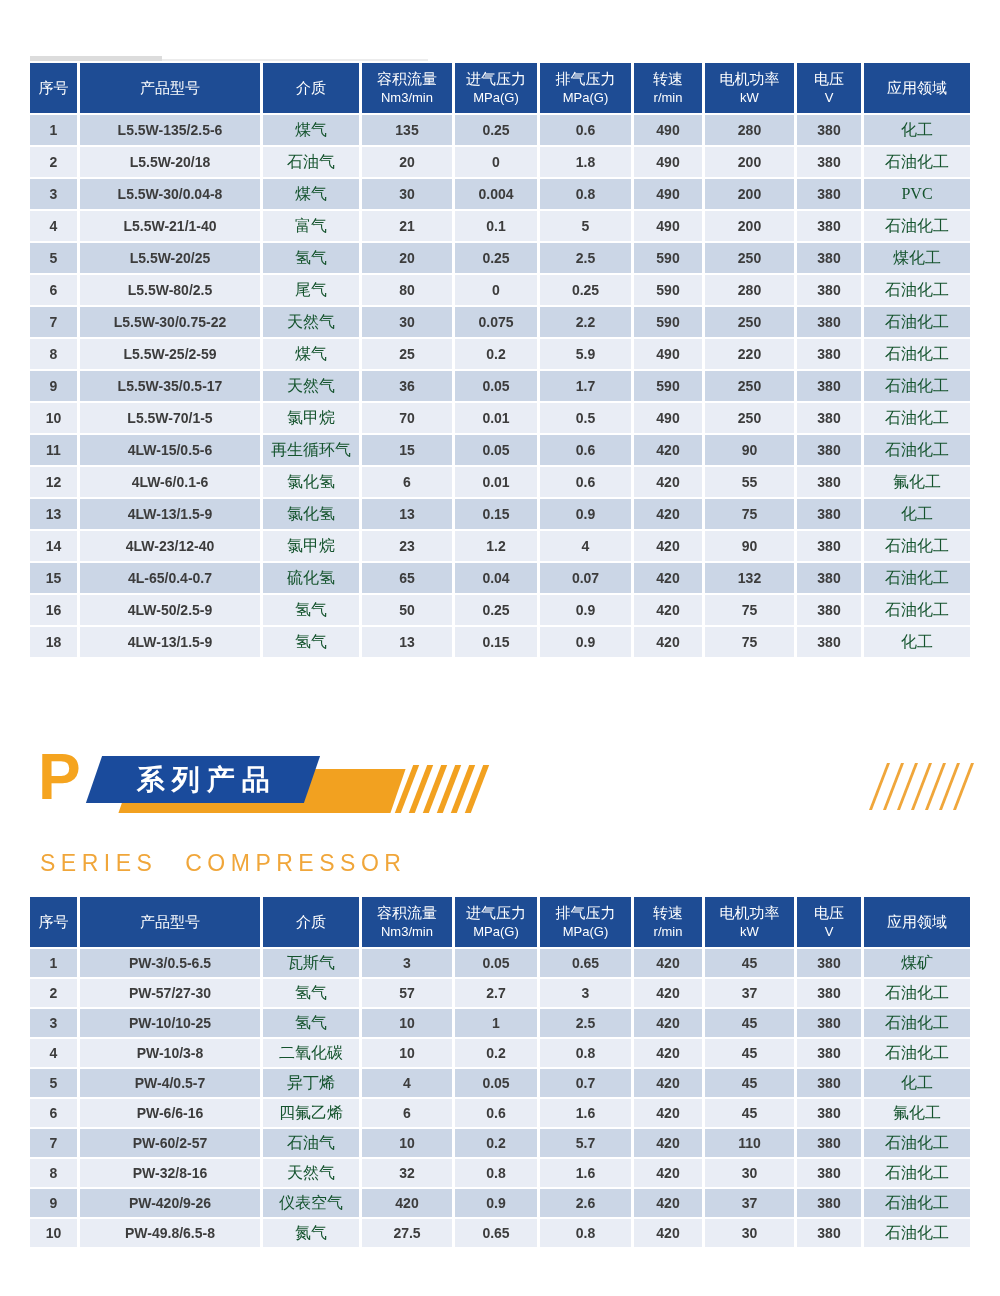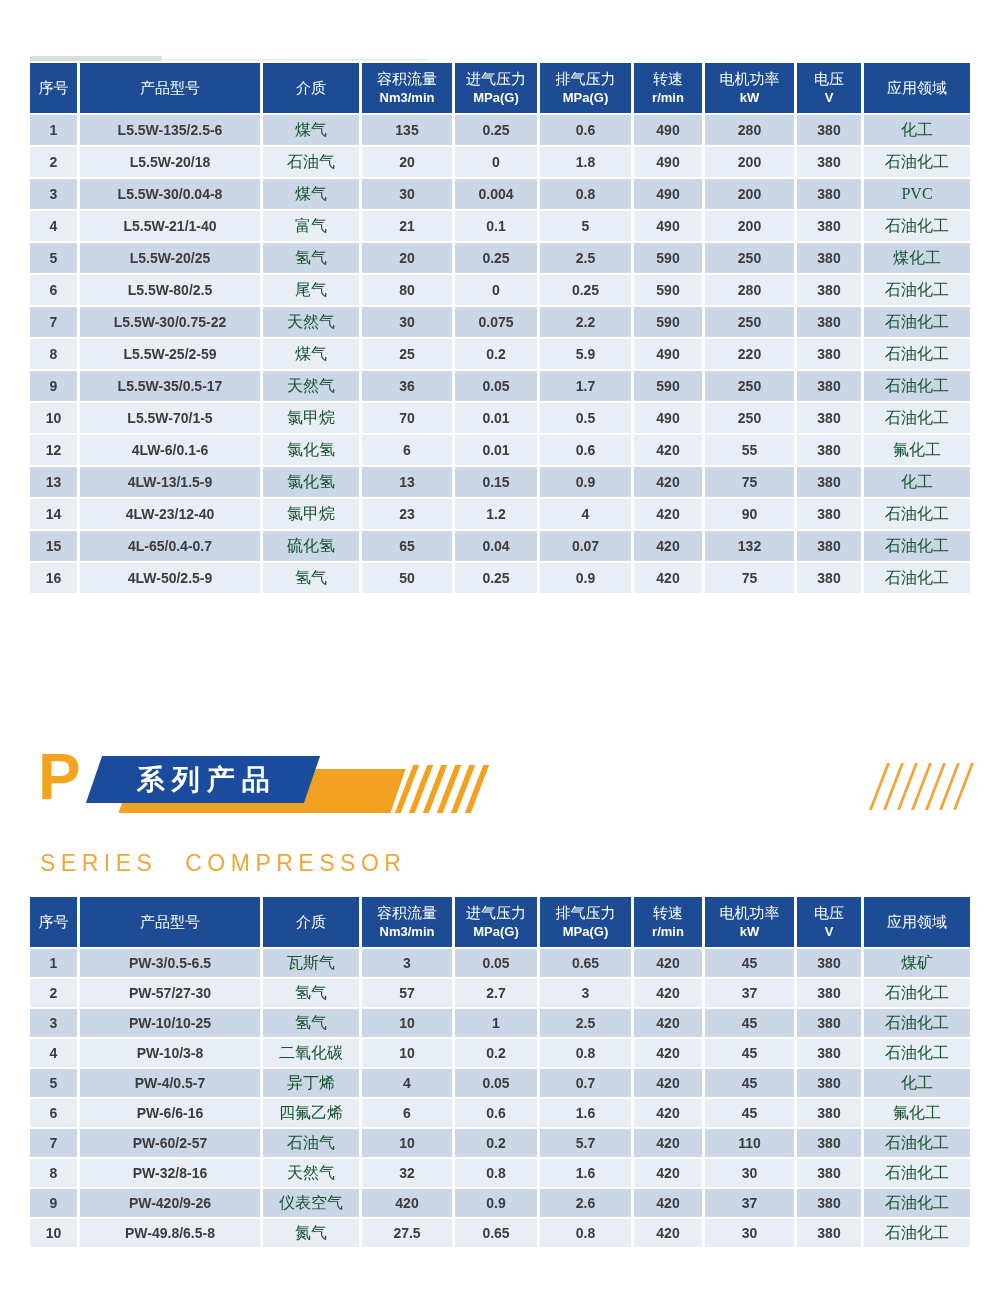--- a/index.html
+++ b/index.html
@@ -26,21 +26,21 @@
   .spec-table col:nth-child(6){width:91px;}
   .spec-table col:nth-child(7){width:68px;}
   .spec-table col:nth-child(8){width:89px;}
   .spec-table col:nth-child(9){width:64px;}
   .spec-table col:nth-child(10){width:auto;}
   .spec-table th{
     background:#1E4C94;color:#ffffff;text-align:center;vertical-align:middle;
     height:46px;padding:2px 1px;
   }
   .spec-table th .h1{font-size:15px;font-weight:normal;line-height:1.25;}
-  .spec-table th .h2{font-size:13px;font-weight:bold;line-height:1.2;margin-top:1px;}
+  .spec-table th .h2{font-size:13px;font-weight:normal;line-height:1.2;margin-top:1px;}
   .spec-table td{
     text-align:center;vertical-align:middle;font-size:14px;font-weight:bold;
     color:#3C3C3C;padding:0 2px;
   }
   .t1 td{height:30px;}
   .t2 td{height:28px;}
   .spec-table tr.odd td{background:#CBD6E6;}
   .spec-table tr.even td{background:#E9EDF5;}
   .spec-table td.cn{
     color:#14532d;font-weight:normal;font-size:16px;
@@ -249,20 +249,32 @@
         <td>L5.5W-70/1-5</td>
         <td class="cn">氯甲烷</td>
         <td>70</td>
         <td>0.01</td>
         <td>0.5</td>
         <td>490</td>
         <td>250</td>
         <td>380</td>
         <td class="cn">石油化工</td>
       </tr>
+      <tr class="odd">
+        <td>11</td>
+        <td>4LW-15/0.5-6</td>
+        <td class="cn">再生循环气</td>
+        <td>15</td>
+        <td>0.05</td>
+        <td>0.6</td>
+        <td>420</td>
+        <td>90</td>
+        <td>380</td>
+        <td class="cn">石油化工</td>
+      </tr>
       <tr class="even">
         <td>12</td>
         <td>4LW-6/0.1-6</td>
         <td class="cn">氯化氢</td>
         <td>6</td>
         <td>0.01</td>
         <td>0.6</td>
         <td>420</td>
         <td>55</td>
         <td>380</td>
@@ -308,20 +320,32 @@
         <td>16</td>
         <td>4LW-50/2.5-9</td>
         <td class="cn">氢气</td>
         <td>50</td>
         <td>0.25</td>
         <td>0.9</td>
         <td>420</td>
         <td>75</td>
         <td>380</td>
         <td class="cn">石油化工</td>
+      </tr>
+      <tr class="even">
+        <td>18</td>
+        <td>4LW-13/1.5-9</td>
+        <td class="cn">氢气</td>
+        <td>13</td>
+        <td>0.15</td>
+        <td>0.9</td>
+        <td>420</td>
+        <td>75</td>
+        <td>380</td>
+        <td class="cn">化工</td>
       </tr>
     </tbody>
   </table>
 
 <div>
   <span class="p-letter">P</span>
   <div class="orange-shape"></div>
   <div class="blue-shape">
     <span class="unskew">系列产品</span>
   </div>

